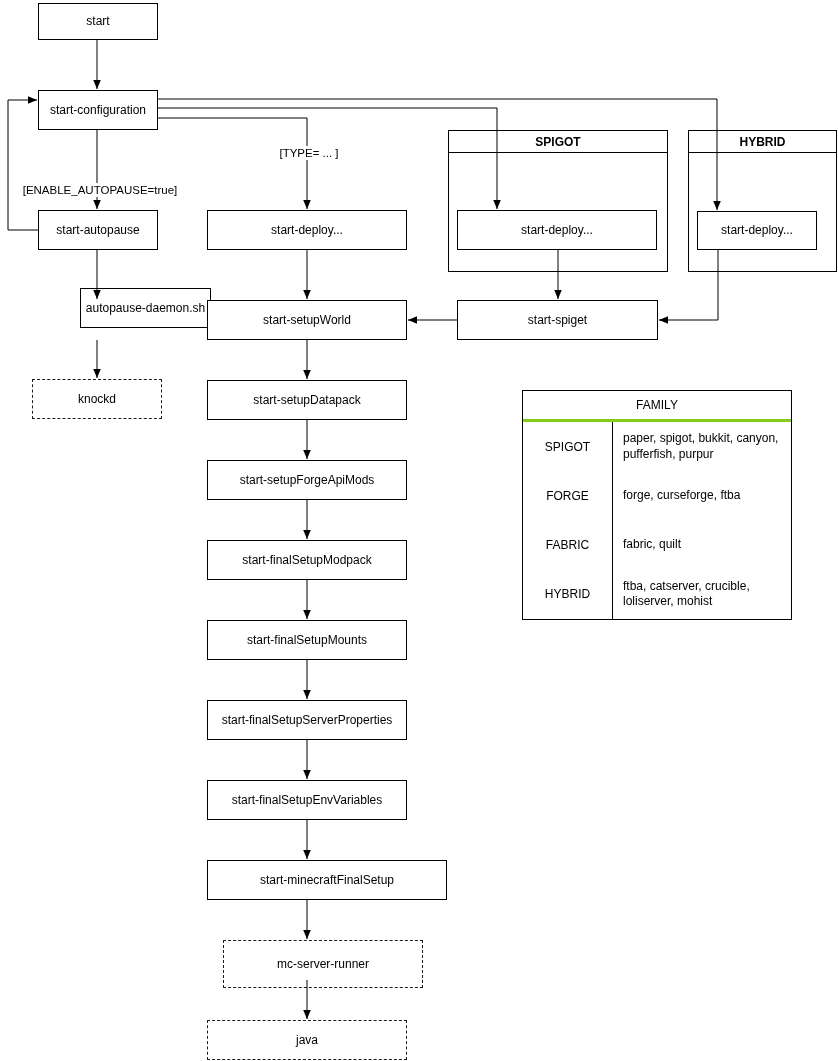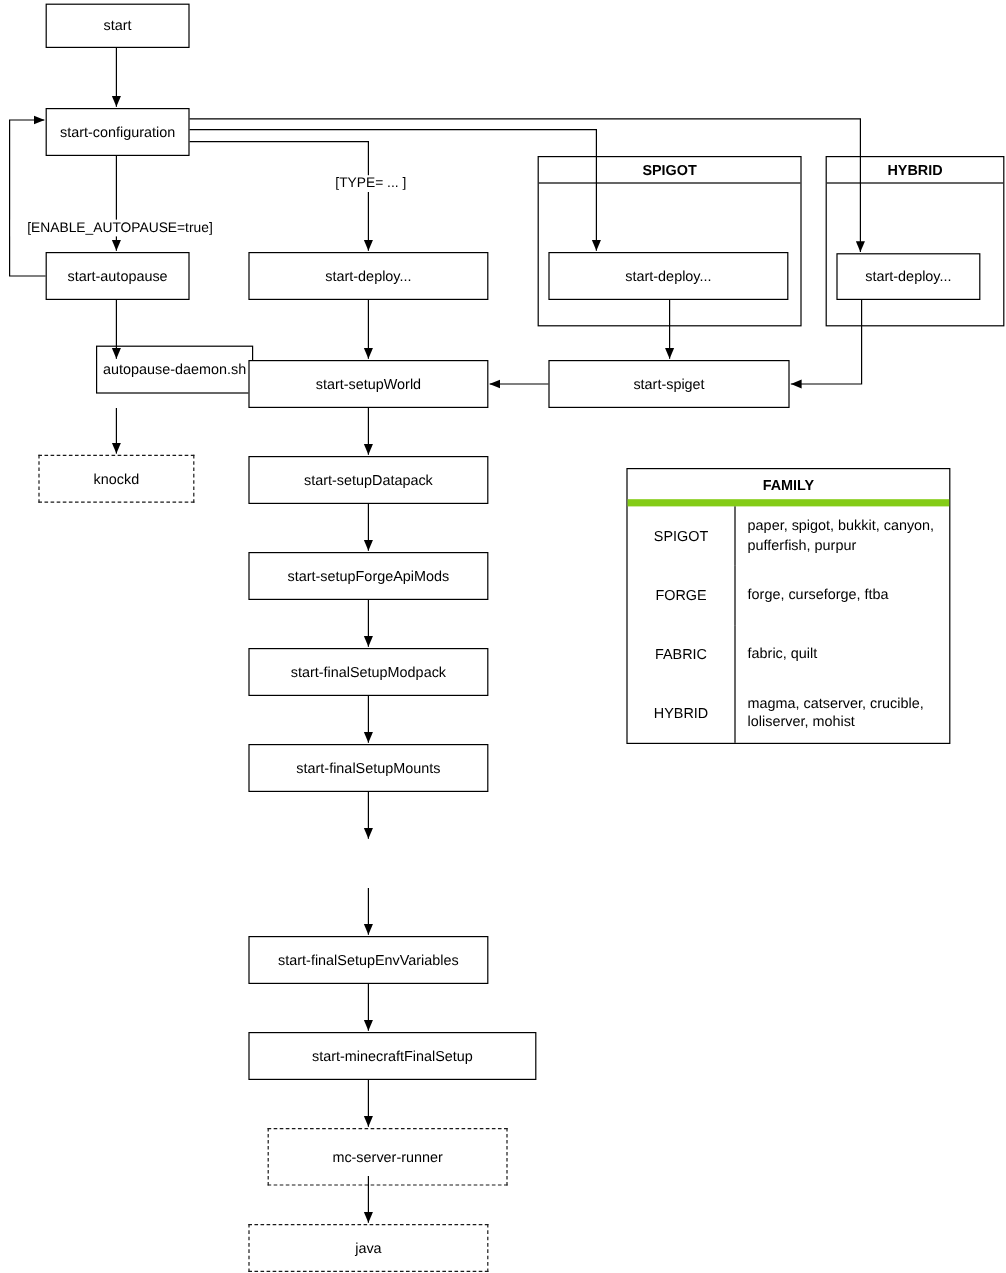--- a/index.html
+++ b/index.html
@@ -12,22 +12,22 @@
   .group{position:absolute;box-sizing:border-box;border:1px solid #000;background:#fff;z-index:1;}
   .group-title{box-sizing:border-box;height:22px;border-bottom:1px solid #000;
         display:flex;align-items:center;justify-content:center;
         font-size:12px;font-weight:bold;}
   .edges{position:absolute;left:0;top:0;z-index:3;pointer-events:none;}
   .edges path{stroke:#000;stroke-width:1;fill:none;}
   .edge-label{position:absolute;background:#fff;font-size:11.5px;text-align:center;
         z-index:4;padding:1px 2px;white-space:nowrap;}
   .ftable{position:absolute;box-sizing:border-box;border:1px solid #000;background:#fff;
         z-index:2;display:flex;flex-direction:column;}
-  .ftable-header{box-sizing:border-box;height:31px;border-bottom:6px solid #84cc16;
-        display:flex;align-items:center;justify-content:center;font-size:12px;font-weight:bold;}
+  .ftable-header{box-sizing:border-box;height:31px;border-bottom:3px solid #84cc16;
+        display:flex;align-items:center;justify-content:center;font-size:12px;font-weight:normal;}
   .ftable-body{flex:1;display:flex;flex-direction:column;}
   .ftable-row{flex:1;display:flex;}
   .ftable-family{box-sizing:border-box;width:90px;border-right:1px solid #000;
         display:flex;align-items:center;justify-content:center;font-size:12px;}
   .ftable-servers{flex:1;display:flex;align-items:center;font-size:12px;line-height:1.3;
         padding:2px 8px 2px 10px;}
 </style>
 </head>
 <body>
 
@@ -45,20 +45,21 @@
   <div class="node" style="left:38px;top:210px;width:120px;height:40px;">start-autopause</div>
   <div class="node" style="left:32px;top:288px;width:131px;height:40px;margin-left:48px;">autopause-daemon.sh</div>
   <div class="node dashed" style="left:32px;top:379px;width:130px;height:40px;">knockd</div>
 
   <div class="node" style="left:207px;top:210px;width:200px;height:40px;">start-deploy...</div>
   <div class="node" style="left:207px;top:300px;width:200px;height:40px;">start-setupWorld</div>
   <div class="node" style="left:207px;top:380px;width:200px;height:40px;">start-setupDatapack</div>
   <div class="node" style="left:207px;top:540px;width:200px;height:40px;">start-finalSetupModpack</div>
   <div class="node" style="left:207px;top:460px;width:200px;height:40px;">start-setupForgeApiMods</div>
   <div class="node" style="left:207px;top:620px;width:200px;height:40px;">start-finalSetupMounts</div>
+  <div class="node" style="left:207px;top:700px;width:200px;height:40px;">start-finalSetupServerProperties</div>
   <div class="node" style="left:207px;top:780px;width:200px;height:40px;">start-finalSetupEnvVariables</div>
   <div class="node" style="left:207px;top:860px;width:240px;height:40px;">start-minecraftFinalSetup</div>
   <div class="node dashed" style="left:223px;top:940px;width:200px;height:48px;">mc-server-runner</div>
   <div class="node dashed" style="left:207px;top:1020px;width:200px;height:40px;">java</div>
 
   <div class="node" style="left:457px;top:210px;width:200px;height:40px;">start-deploy...</div>
   <div class="node" style="left:697px;top:211px;width:120px;height:39px;">start-deploy...</div>
   <div class="node" style="left:457px;top:300px;width:201px;height:40px;">start-spiget</div>
 
   <svg class="edges" width="838" height="1061" viewBox="0 0 838 1061">
@@ -103,18 +104,18 @@
       <div class="ftable-row">
         <div class="ftable-family">FORGE</div>
         <div class="ftable-servers">forge, curseforge, ftba</div>
       </div>
       <div class="ftable-row">
         <div class="ftable-family">FABRIC</div>
         <div class="ftable-servers">fabric, quilt</div>
       </div>
       <div class="ftable-row">
         <div class="ftable-family">HYBRID</div>
-        <div class="ftable-servers">magma, catserver, crucible, loliserver, mohist</div>
+        <div class="ftable-servers">ftba, catserver, crucible, loliserver, mohist</div>
       </div>
     </div>
   </div>
 
 </div>
 
 </body></html>

